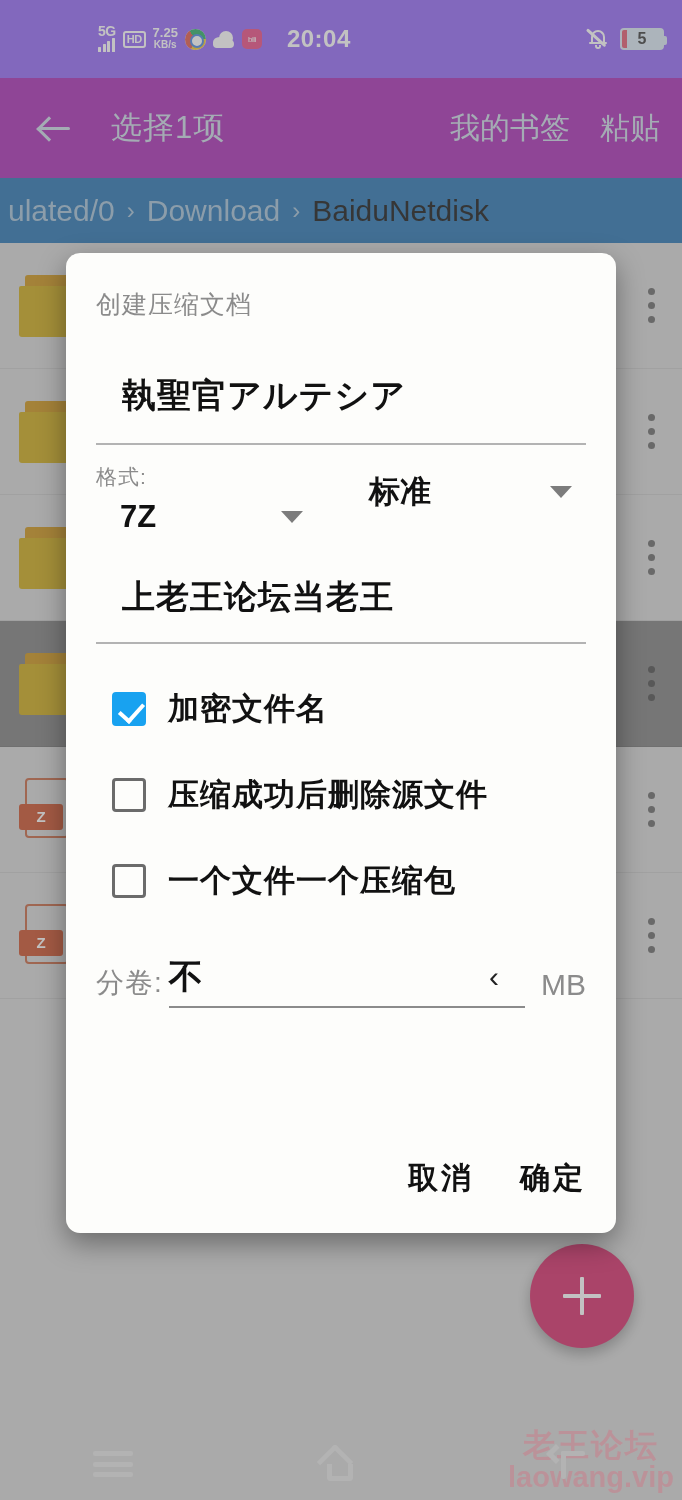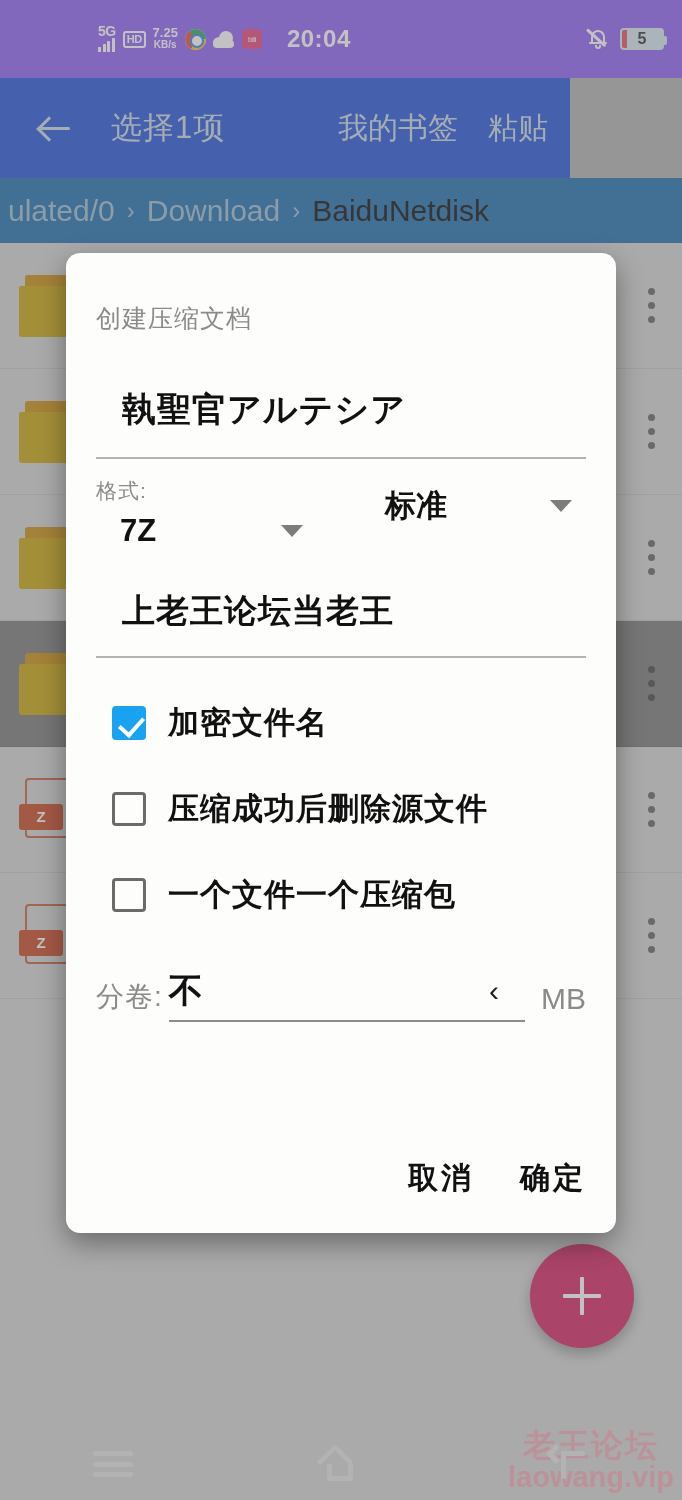--- a/index.html
+++ b/index.html
@@ -89,22 +89,22 @@
   .battery::after {
     content: ""; position: absolute; right: -5px; top: 6px; width: 3px; height: 9px;
     background: #d7e6f2; border-radius: 0 2px 2px 0;
   }
   .battery .lvl {
     position: absolute; left: 0; top: 0; bottom: 0; width: 5px; background: #e24b63; border-radius: 2px 0 0 2px;
   }
   .battery .num { font-size: 16px; font-weight: bold; color: #2b2b2b; position: relative; }
 
   .toolbar {
-    position: absolute; top: 78px; left: 0; width: 570px; height: 100px;
-    background: #1d4ed8; display: flex; align-items: center;
+    position: absolute; top: 78px; left: 0; width: 682px; height: 100px;
+    background: #a21caf; display: flex; align-items: center;
   }
   .tb-back { margin-left: 34px; width: 42px; height: 42px; position: relative; }
   .tb-back::before {
     content: ""; position: absolute; left: 6px; top: 20px; width: 30px; height: 3px;
     background: #c9d8e5; border-radius: 2px;
   }
   .tb-back::after {
     content: ""; position: absolute; left: 6px; top: 13px; width: 15px; height: 15px;
     border-left: 3px solid #c9d8e5; border-bottom: 3px solid #c9d8e5; transform: rotate(45deg);
   }
@@ -206,40 +206,40 @@
   .scrim { position: absolute; inset: 0; background: rgba(120,120,120,0.45); }
 
   
   .dialog {
     position: absolute; left: 66px; top: 253px; width: 550px; height: 980px;
     background: #fdfdfb; border-radius: 14px;
     box-shadow: 0 10px 28px rgba(0,0,0,.38);
     padding: 0 30px;
     display: flex; flex-direction: column;
   }
-  .dlg-title { font-size: 25px; color: #8b8b8b; margin-top: 49px; letter-spacing: 1px; }
+  .dlg-title { font-size: 25px; color: #8b8b8b; margin-top: 35px; letter-spacing: 1px; }
 
   .dlg-name {
     font-size: 34px; color: #111; font-weight: bold; margin-top: 52px; margin-left: 26px;
     letter-spacing: 1px;
   }
   .dlg-rule { height: 2px; background: #b3b3b3; margin-top: 24px; }
 
   .dlg-selects { display: flex; margin-top: 18px; }
   .sel-col { width: 50%; }
   .sel-label { font-size: 21px; color: #8b8b8b; letter-spacing: 1px; }
   .sel-row { display: flex; align-items: center; margin-top: 8px; }
   .sel-value { font-size: 31px; color: #111; font-weight: bold; margin-left: 24px; }
   .sel-caret {
     margin-left: auto; margin-right: 38px;
     width: 0; height: 0; border-left: 11px solid transparent; border-right: 11px solid transparent;
     border-top: 12px solid #7c7c7c;
   }
   .sel-col:last-child .sel-label { margin-left: 26px; }
-  .sel-col:last-child .sel-value { margin-left: 44px; }
+  .sel-col:last-child .sel-value { margin-left: 28px; }
   .sel-col:last-child .sel-caret { margin-right: 14px; }
 
   .dlg-pass {
     font-size: 33px; color: #111; font-weight: bold; margin-top: 40px; margin-left: 26px; letter-spacing: 1px;
   }
   .dlg-rule2 { height: 2px; background: #b3b3b3; margin-top: 22px; }
 
   .cb-row { display: flex; align-items: center; margin-top: 44px; margin-left: 16px; }
   .cb-row:first-of-type { margin-top: 50px; }
   .cb {

